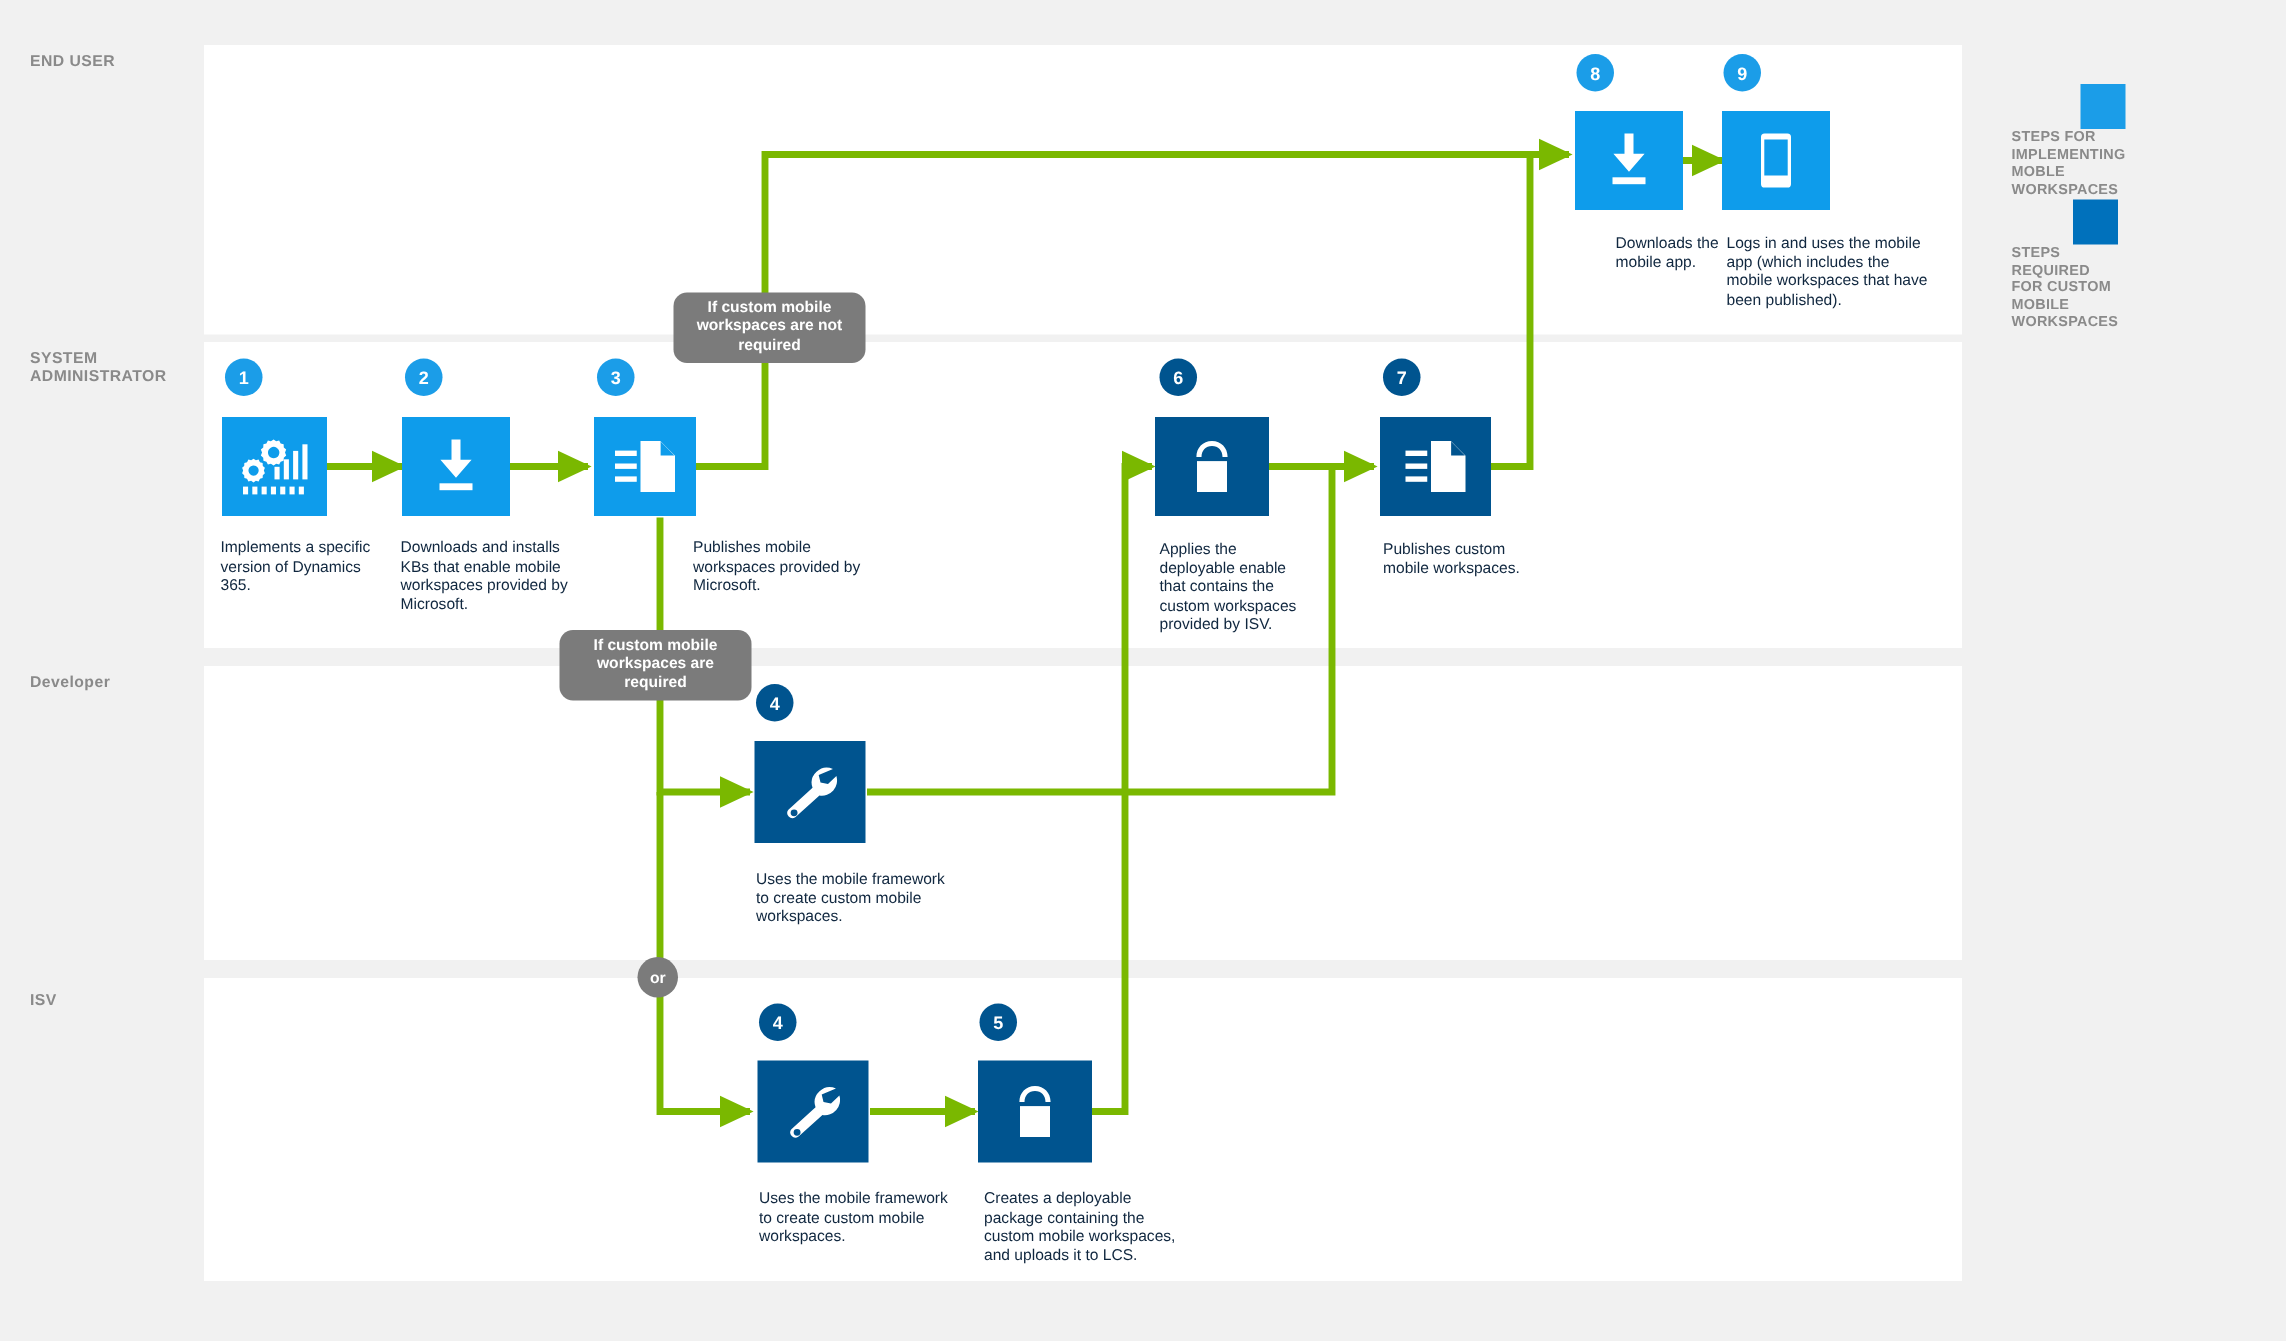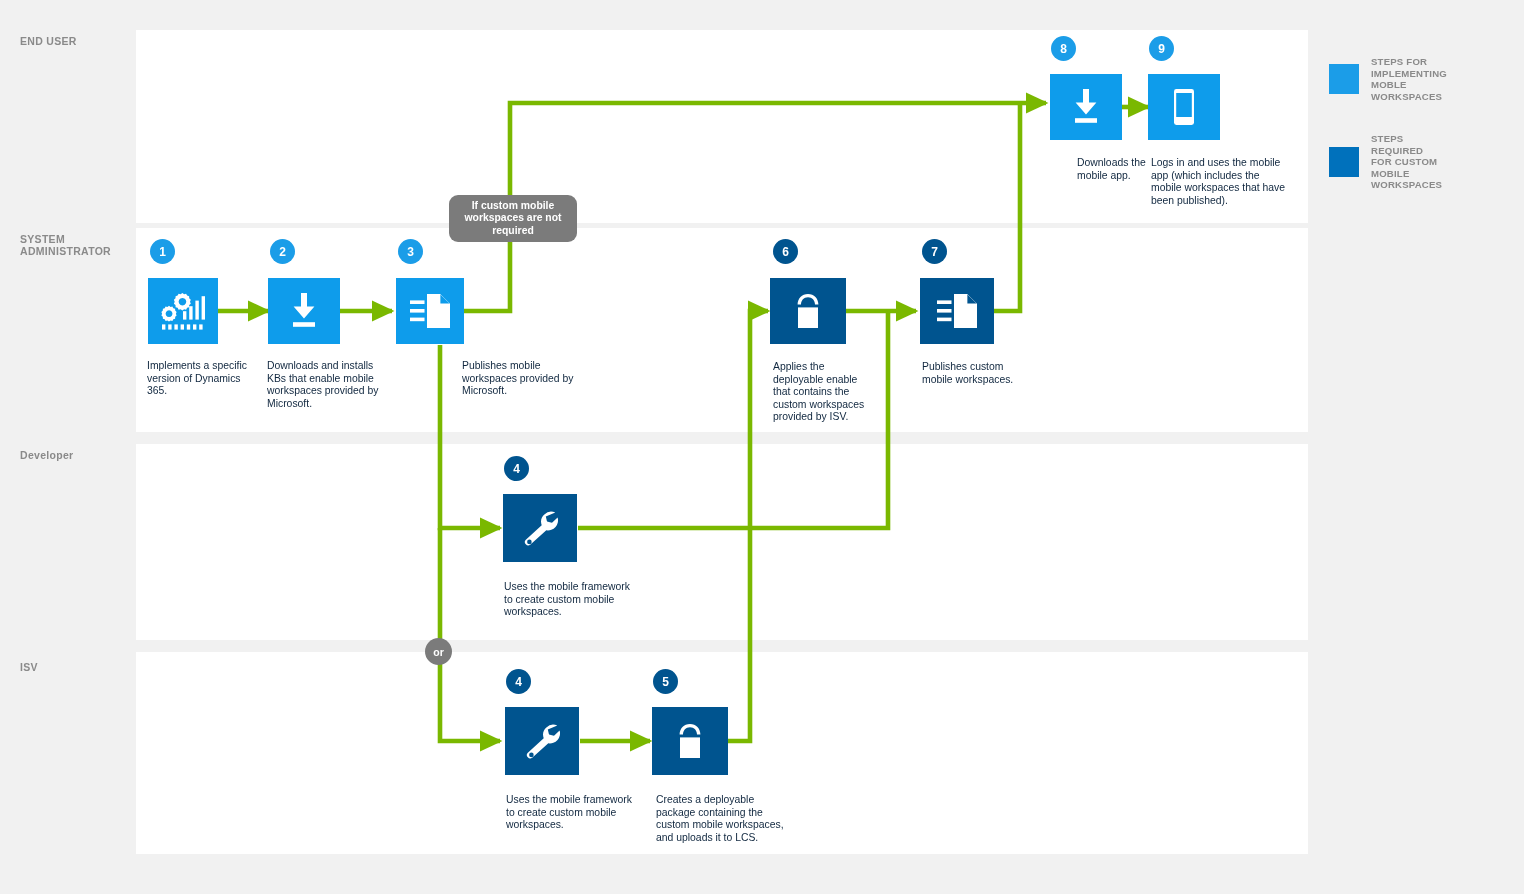--- a/index.html
+++ b/index.html
@@ -68,21 +68,21 @@
   }
   .or-badge{
     position:absolute;
     width:27px;height:27px;border-radius:50%;
     background:#7b7b7b;color:#ffffff;
     font-size:10.5px;font-weight:bold;
     display:flex;align-items:center;justify-content:center;
   }
 
   .legend{position:absolute;}
-  .legend-row{position:absolute;display:flex;align-items:center;}
+  .legend-row{position:absolute;display:flex;align-items:flex-end;flex-direction:column;}
   .legend-swatch{width:30px;height:30px;flex:0 0 30px;}
   .legend-swatch.light{background:#1b9de8;}
   .legend-swatch.dark{background:#0071bc;}
   .legend-text{
     margin-left:12px;
     color:#8a8a8a;
     font-size:9.6px;
     font-weight:bold;
     line-height:11.6px;
     letter-spacing:.2px;
@@ -271,20 +271,21 @@
         <g fill="#ffffff">
           <path d="M18 2 c-6.1 0 -10.4 4.6 -10.4 10.6 h3.4 c0-4.2 2.8-7.3 7-7.3 s7 3.1 7 7.3 h3.4 C28.4 6.6 24.1 2 18 2 z"></path>
           <rect x="8" y="15.4" width="20" height="20.6"></rect>
         </g>
       </svg>
     </div>
     <div class="caption" style="left:656px;top:794px;width:134px;">Creates a deployable package containing the custom mobile workspaces, and uploads it to LCS.</div>
   </div>
 
   <div class="callout" style="left:449px;top:195px;width:128px;height:47px;">If custom mobile workspaces are not required</div>
+  <div class="callout" style="left:373px;top:420px;width:128px;height:47px;">If custom mobile workspaces are required</div>
   <div class="or-badge" style="left:425px;top:638px;">or</div>
 
   <div class="legend">
     <div class="legend-row" style="left:1329px;top:56px;">
       <div class="legend-swatch light"></div>
       <div class="legend-text">STEPS FOR IMPLEMENTING MOBLE WORKSPACES</div>
     </div>
     <div class="legend-row" style="left:1329px;top:133px;">
       <div class="legend-swatch dark"></div>
       <div class="legend-text">STEPS REQUIRED FOR CUSTOM MOBILE WORKSPACES</div>

